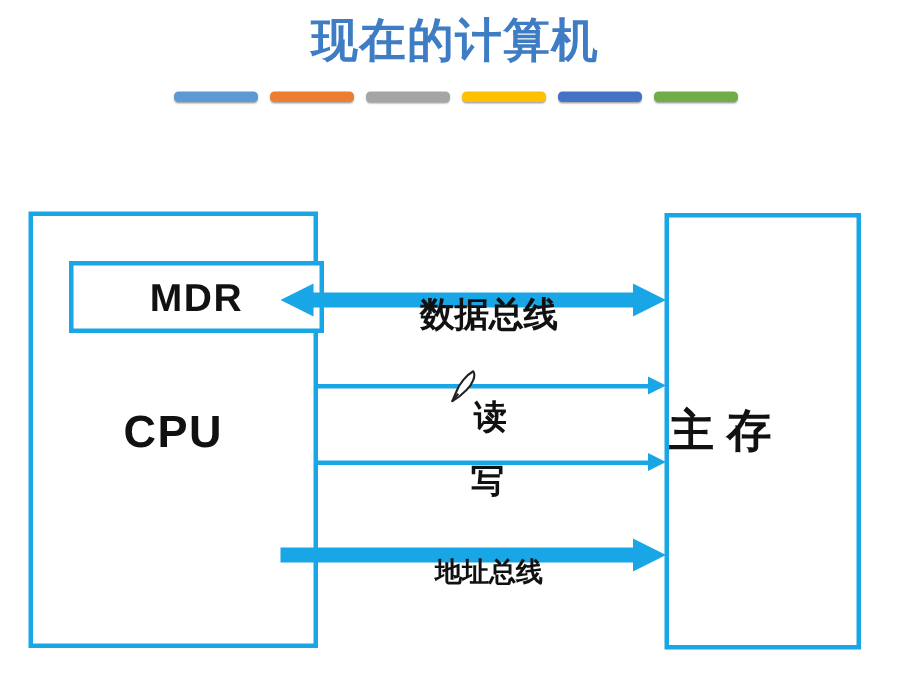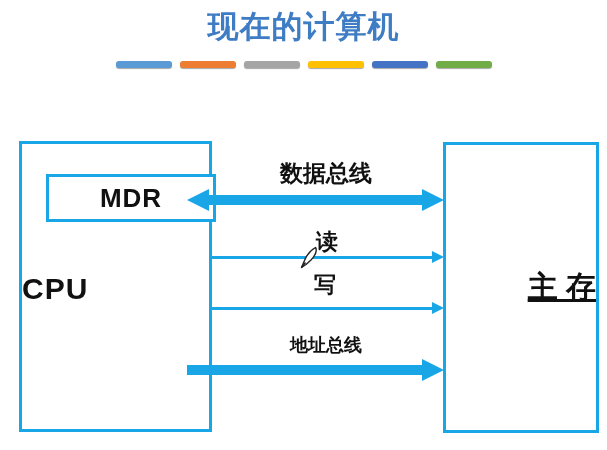--- a/index.html
+++ b/index.html
@@ -34,35 +34,36 @@
     box-shadow:0 1px 1px rgba(0,0,0,0.35);
   }
   
   .box{
     position:absolute;box-sizing:border-box;
     border:3px solid var(--accent);
     background:#ffffff;
   }
   .cpu-box{left:19px;top:141px;width:193px;height:291px;}
   .mem-box{
-    left:443px;top:142px;width:156px;height:291px;
-    display:flex;align-items:center;justify-content:flex-end;text-decoration:underline;
+    left:443px;top:142px;width:131px;height:291px;
+    display:flex;align-items:center;justify-content:flex-start;
   }
   .reg{
     position:absolute;box-sizing:border-box;
     border:3px solid var(--accent);
     width:170px;height:48px;left:24px;
     display:flex;align-items:center;justify-content:center;
     background:#ffffff;
     font-size:26px;font-weight:600;letter-spacing:1px;
   }
   .reg.mdr{top:30px;}
   .reg.mar{top:203px;}
   .cpu-label{
     position:absolute;left:0;right:0;top:128px;
+    text-align:center;
     font-size:30px;font-weight:600;letter-spacing:1px;
   }
   .mem-label{font-size:30px;font-weight:bold;}
   
   .arrow{position:absolute;z-index:3;}
   .arrow .shaft{position:absolute;background:var(--accent);}
   .tri{position:absolute;width:0;height:0;}
   
   .bus{height:22px;}
   .bus .shaft{top:6px;height:10px;}
@@ -90,20 +91,21 @@
   }
   .read-line{left:212px;top:249px;width:232px;}
   .write-line{left:212px;top:300px;width:232px;}
   
   .lbl{
     position:absolute;z-index:4;
     transform:translateX(-50%);
     font-weight:bold;color:var(--ink);
     font-family:"DejaVu Sans","Liberation Sans",sans-serif;
     white-space:nowrap;
+    margin-top:36px;
   }
   .lbl-data{left:326px;top:158px;font-size:23px;}
   .lbl-read{left:327px;top:227px;font-size:22px;}
   .lbl-write{left:325px;top:270px;font-size:22px;}
   .lbl-addr{left:326px;top:333px;font-size:18px;}
   
   .pen-cursor{position:absolute;left:299px;top:246px;z-index:6;}
 </style>
 </head>
 <body>

